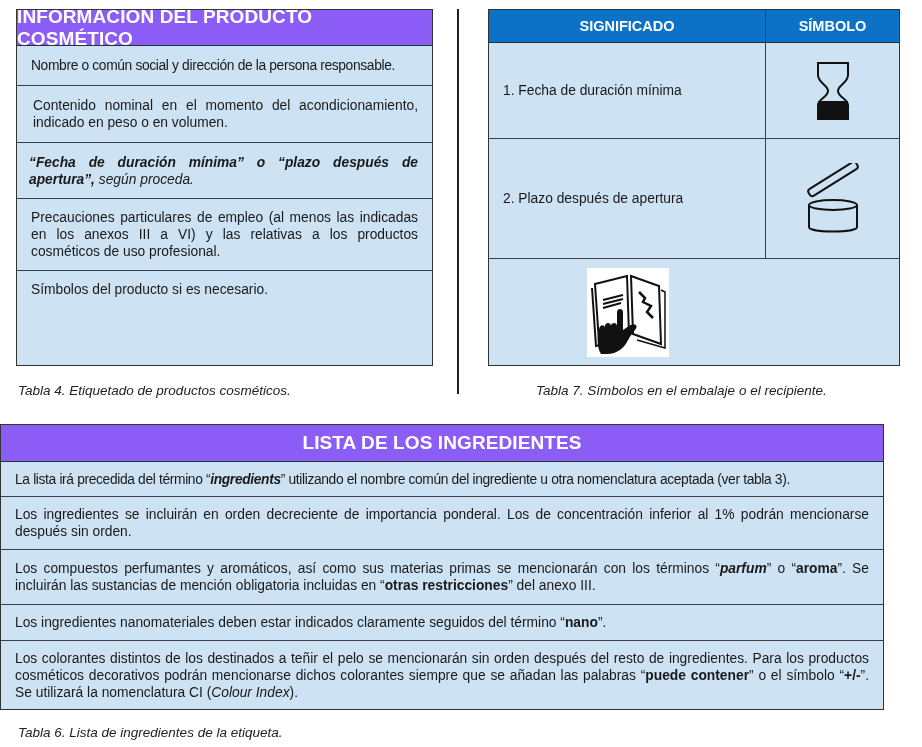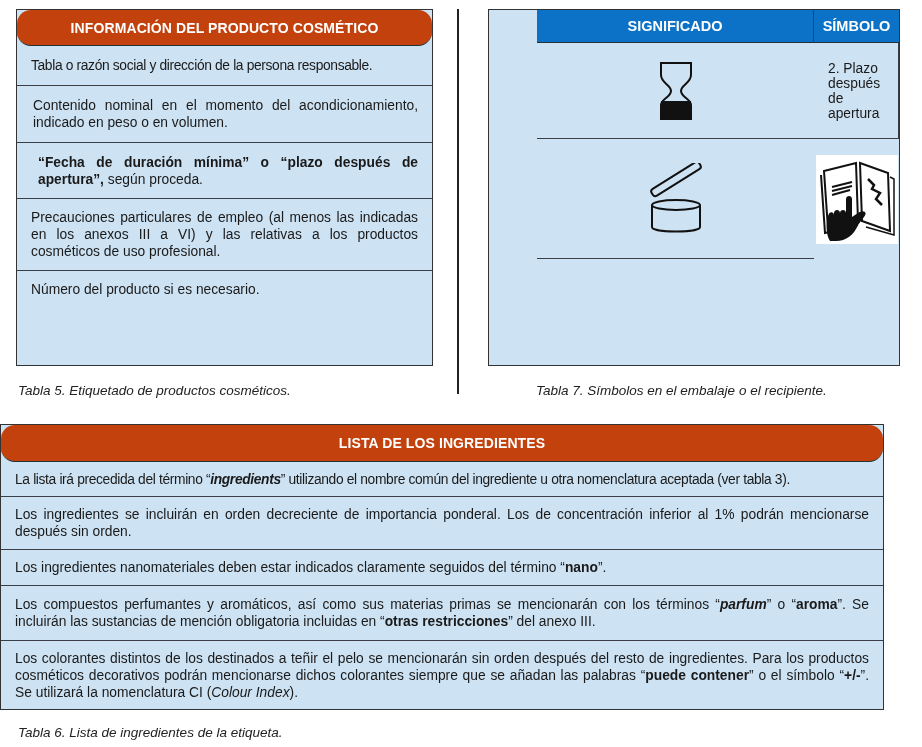--- a/index.html
+++ b/index.html
@@ -1,66 +1,67 @@
 <!DOCTYPE html>
 <html><head>
 <meta charset="utf-8">
 <style>
   html, body { margin:0; padding:0; background:#ffffff; }
   body { width:922px; height:747px; position:relative; overflow:hidden;
          font-family:"Liberation Sans", sans-serif; color:#1a1a1a; }
   .tbl { position:absolute; border:1.5px solid #333; box-sizing:border-box; background:#cde2f3; }
-  .hdr { background:#c2410c; color:#ffffff; font-weight:bold; font-size:14px;
+  .hdr { background:#8b5cf6; color:#ffffff; font-weight:bold; font-size:19px;
          display:flex; align-items:center; justify-content:center; box-sizing:border-box;
-         border-bottom:1.5px solid #233; letter-spacing:0.1px;border-radius:14px; }
+         border-bottom:1.5px solid #233; letter-spacing:0.1px; }
   .row { box-sizing:border-box; border-bottom:1.5px solid #3a3f45; display:flex; align-items:center;
          font-size:13.8px; line-height:17px; padding:0 14px; }
   .row:last-child { border-bottom:none; }
   .caption { position:absolute; font-style:italic; font-size:13.5px; color:#222; }
   .divider { position:absolute; left:457px; top:9px; width:1.5px; height:385px; background:#222; }
   b { font-weight:bold; }
   .just { text-align:justify; text-align-last:left; width:100%; }
 
   
-  .t7 { display:grid; grid-template-columns:277px 1fr;padding-left:48px; }
+  .t7 { display:grid; grid-template-columns:277px 1fr; }
   .t7 .c { box-sizing:border-box; border-bottom:1.5px solid #3a3f45; display:flex; align-items:center; }
   .t7 .c.l { border-right:1.5px solid #3a3f45; padding-left:14px; font-size:13.8px; }
   .t7 .c.h { background:#0b72c7; color:#fff; font-weight:bold; font-size:14.5px; justify-content:center; padding:0; border-bottom:1.5px solid #233; }
   .t7 .c.sym { justify-content:center; }
   .t7 .c.last { border-bottom:none; }
 </style>
 </head>
 <body>
 
 <div class="tbl" style="left:16px; top:9px; width:417px; height:357px;">
   <div class="hdr" style="height:36px;">INFORMACIÓN DEL PRODUCTO COSMÉTICO</div>
   <div class="row" style="height:40px;">
-    <span style="letter-spacing:-0.35px;">Tabla o razón social y dirección de la persona responsable.</span>
+    <span style="letter-spacing:-0.35px;">Nombre o común social y dirección de la persona responsable.</span>
   </div>
   <div class="row" style="height:57px;padding-left:16px;">
     <span class="just">Contenido nominal en el momento del acondicionamiento, indicado en peso o en volumen.</span>
   </div>
-  <div class="row" style="height:56px; padding-left:21px;">
+  <div class="row" style="height:56px; padding-left:12px;font-style:italic;">
     <span class="just"><b>“Fecha de duración mínima” o “plazo después de apertura”,</b><span> según proceda.</span></span>
   </div>
   <div class="row" style="height:72px;">
     <span class="just">Precauciones particulares de empleo (al menos las indicadas en los anexos III a VI) y las relativas a los productos cosméticos de uso profesional.</span>
   </div>
   <div class="row" style="height:37px;">
-    <span>Número del producto si es necesario.</span>
+    <span>Símbolos del producto si es necesario.</span>
   </div>
 </div>
-<div class="caption" style="left:18px; top:383px;">Tabla 5. Etiquetado de productos cosméticos.</div>
+<div class="caption" style="left:18px; top:383px;">Tabla 4. Etiquetado de productos cosméticos.</div>
 
 <div class="divider"></div>
 
 <div class="tbl t7" style="left:488px; top:9px; width:412px; height:357px; grid-template-rows:33px 96px 120px 1fr;">
   <div class="c h" style="border-right:1.5px solid #3a3f45;">SIGNIFICADO</div>
   <div class="c h">SÍMBOLO</div>
 
+  <div class="c l">1. Fecha de duración mínima</div>
   <div class="c sym">
     <svg width="34" height="60" viewBox="0 0 34 60">
       <path d="M2 2 H32 V14 C32 22 22 24 22 30 C22 36 32 38 32 44 V58 H2 V44 C2 38 12 36 12 30 C12 24 2 22 2 14 Z" fill="none" stroke="#111" stroke-width="2"></path>
       <path d="M2 40 H32 V58 H2 Z" fill="#111"></path>
     </svg>
   </div>
 
   <div class="c l">2. Plazo después de apertura</div>
   <div class="c sym">
     <svg width="60" height="72" viewBox="0 0 60 72">
@@ -90,23 +91,23 @@
 <div class="caption" style="left:488px; top:383px;margin-left:48px;">Tabla 7. Símbolos en el embalaje o el recipiente.</div>
 
 <div class="tbl" style="left:0; top:424px; width:884px; height:286px;">
   <div class="hdr" style="height:37px;">LISTA DE LOS INGREDIENTES</div>
   <div class="row" style="height:35px;">
     <span style="letter-spacing:-0.35px;"><span>La lista irá precedida del término “</span><b><i>ingredients</i></b><span>” utilizando el nombre común del ingrediente u otra nomenclatura aceptada (ver tabla 3).</span></span>
   </div>
   <div class="row" style="height:53px;">
     <span class="just">Los ingredientes se incluirán en orden decreciente de importancia ponderal. Los de concentración inferior al 1% podrán mencionarse después sin orden.</span>
   </div>
+  <div class="row" style="height:55px;">
+    <span class="just"><span>Los compuestos perfumantes y aromáticos, así como sus materias primas se mencionarán con los términos “</span><b><i>parfum</i></b><span>” o “</span><b>aroma</b><span>”. Se incluirán las sustancias de mención obligatoria incluidas en “</span><b>otras restricciones</b><span>” del anexo III.</span></span>
+  </div>
   <div class="row" style="height:36px;">
     <span><span>Los ingredientes nanomateriales deben estar indicados claramente seguidos del término “</span><b>nano</b><span>”.</span></span>
-  </div>
-  <div class="row" style="height:55px;">
-    <span class="just"><span>Los compuestos perfumantes y aromáticos, así como sus materias primas se mencionarán con los términos “</span><b><i>parfum</i></b><span>” o “</span><b>aroma</b><span>”. Se incluirán las sustancias de mención obligatoria incluidas en “</span><b>otras restricciones</b><span>” del anexo III.</span></span>
   </div>
   <div class="row" style="height:68px;">
     <span class="just"><span>Los colorantes distintos de los destinados a teñir el pelo se mencionarán sin orden después del resto de ingredientes. Para los productos cosméticos decorativos podrán mencionarse dichos colorantes siempre que se añadan las palabras “</span><b>puede contener</b><span>” o el símbolo “</span><b>+/-</b><span>”. Se utilizará la nomenclatura CI (</span><i>Colour Index</i><span>).</span></span>
   </div>
 </div>
 <div class="caption" style="left:18px; top:725px;">Tabla 6. Lista de ingredientes de la etiqueta.</div>
 
 </body></html>

